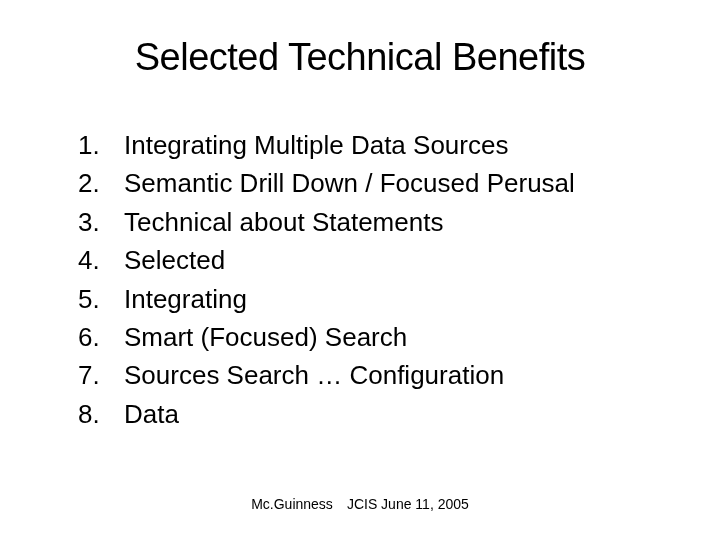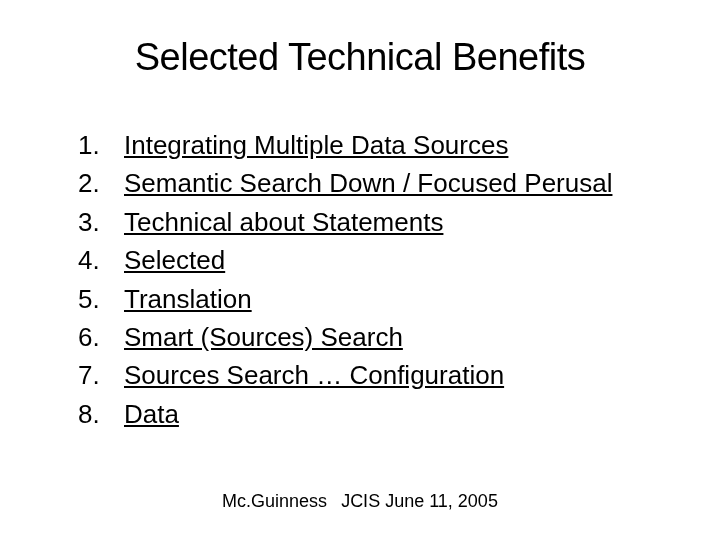--- a/index.html
+++ b/index.html
@@ -37,65 +37,64 @@
       font-size: 26px;
       line-height: 1.4;
       margin-bottom: 2px;
     }
     .list-num {
       width: 46px;
       flex-shrink: 0;
     }
     .list-text {
       flex: 1;
-      text-decoration: underline;
     }
     .footer {
       position: absolute;
       bottom: 28px;
       left: 0;
       width: 100%;
       text-align: center;
-      font-size: 18px;
+      font-size: 14px;
     }
     .footer-gap {
       display: inline-block;
       width: 14px;
     }
   </style>
 </head>
 <body>
 
 <div class="slide">
   <h1 class="title">Selected Technical Benefits</h1>
 
   <div class="list">
     <div class="list-row">
       <span class="list-num">1.</span>
       <span class="list-text">Integrating Multiple Data Sources</span>
     </div>
     <div class="list-row">
       <span class="list-num">2.</span>
-      <span class="list-text">Semantic Search Down / Focused Perusal</span>
+      <span class="list-text">Semantic Drill Down / Focused Perusal</span>
     </div>
     <div class="list-row">
       <span class="list-num">3.</span>
       <span class="list-text">Technical about Statements</span>
     </div>
     <div class="list-row">
       <span class="list-num">4.</span>
       <span class="list-text">Selected</span>
     </div>
     <div class="list-row">
       <span class="list-num">5.</span>
-      <span class="list-text">Translation</span>
+      <span class="list-text">Integrating</span>
     </div>
     <div class="list-row">
       <span class="list-num">6.</span>
-      <span class="list-text">Smart (Sources) Search</span>
+      <span class="list-text">Smart (Focused) Search</span>
     </div>
     <div class="list-row">
       <span class="list-num">7.</span>
       <span class="list-text">Sources Search … Configuration</span>
     </div>
     <div class="list-row">
       <span class="list-num">8.</span>
       <span class="list-text">Data</span>
     </div>
   </div>

